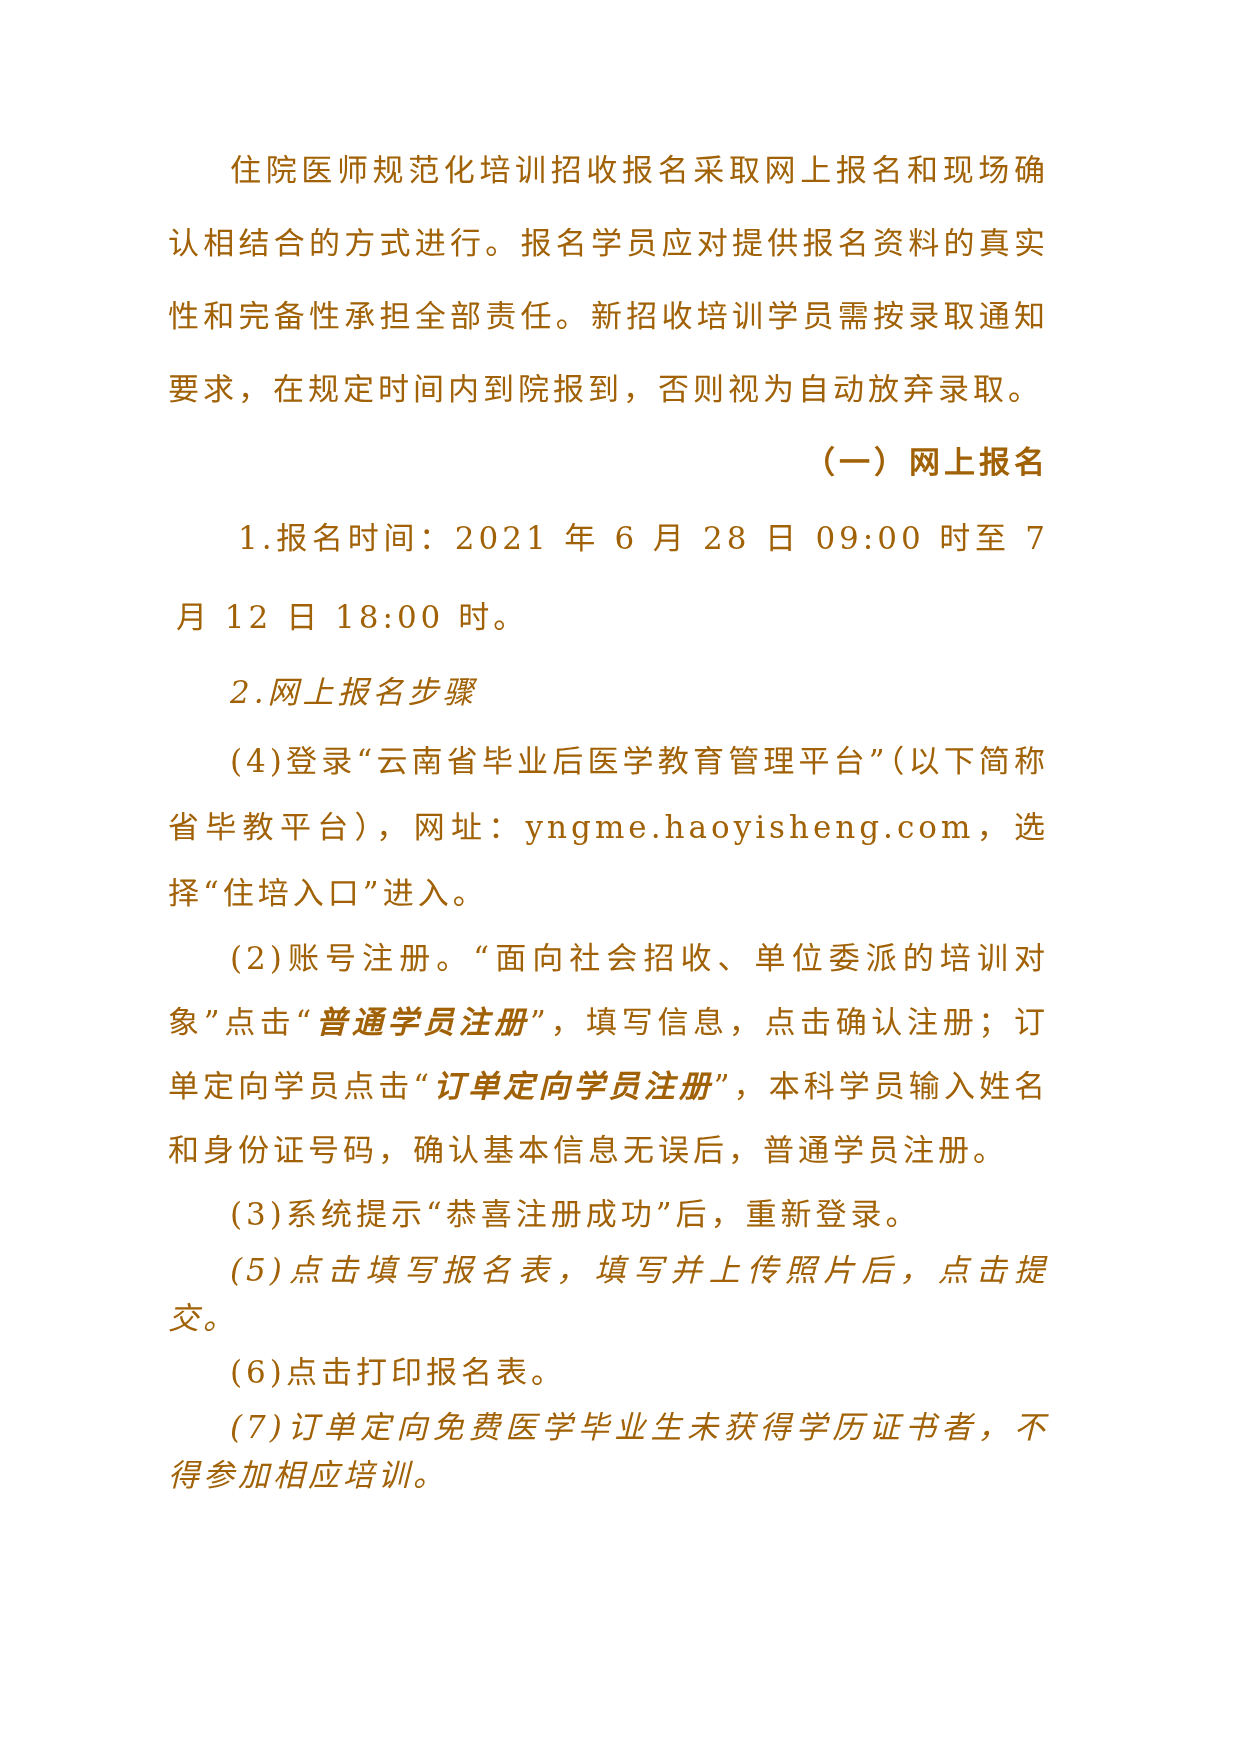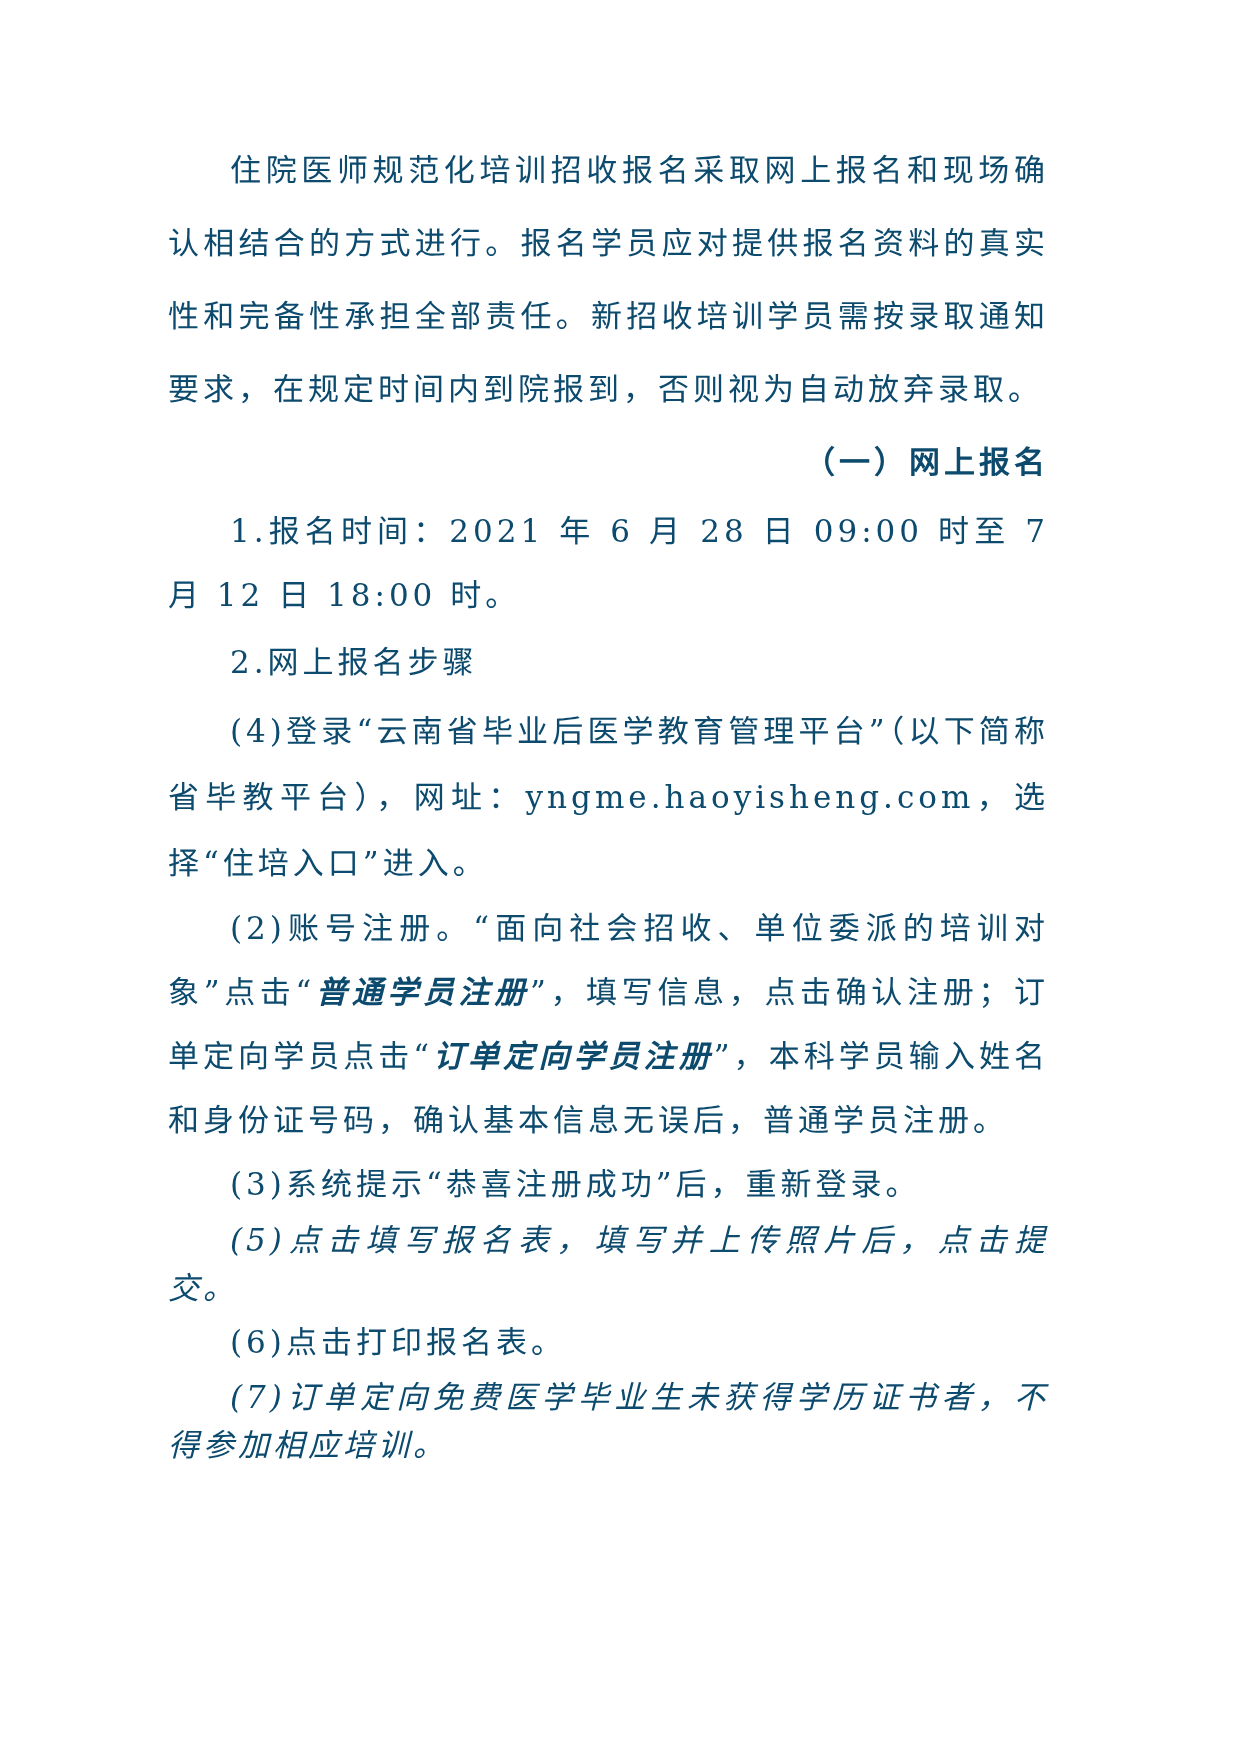--- a/index.html
+++ b/index.html
@@ -6,21 +6,21 @@
     margin: 0;
     padding: 0;
     background: #ffffff;
   }
   .page {
     position: relative;
     width: 1241px;
     height: 1754px;
     margin: 0 auto;
     background: #ffffff;
-    color: #0c4a6e;
+    color: #a16207;
     box-sizing: border-box;
     padding: 134px 192px 0 168px;
     font-family: "DejaVu Serif", "Liberation Serif", serif;
     font-size: 31px;
     letter-spacing: 4px;
     overflow: hidden;
   }
   .para {
     margin: 0;
     text-align: justify;
@@ -33,22 +33,22 @@
     text-indent: 0.2em;
     font-weight: 700;
     text-align: right;
   }
   .b {
     font-weight: 700;
     font-family: "DejaVu Sans", "Liberation Sans", sans-serif;
     font-style: italic;
   }
   .lh73 { line-height: 73px; }
-  .lh71 { line-height: 71px; }
-  .lh70 { line-height: 64px; }
+  .lh71 { line-height: 71px; font-style: italic; }
+  .lh70 { line-height: 79px; margin-left: 8px; }
   .lh66 { line-height: 66px; }
   .lh64 { line-height: 64px; }
   .lh62 { line-height: 48px; font-style: italic; }
   .lh61 { line-height: 61px; }
 </style>
 </head>
 <body>
 
 <div class="page">
 

